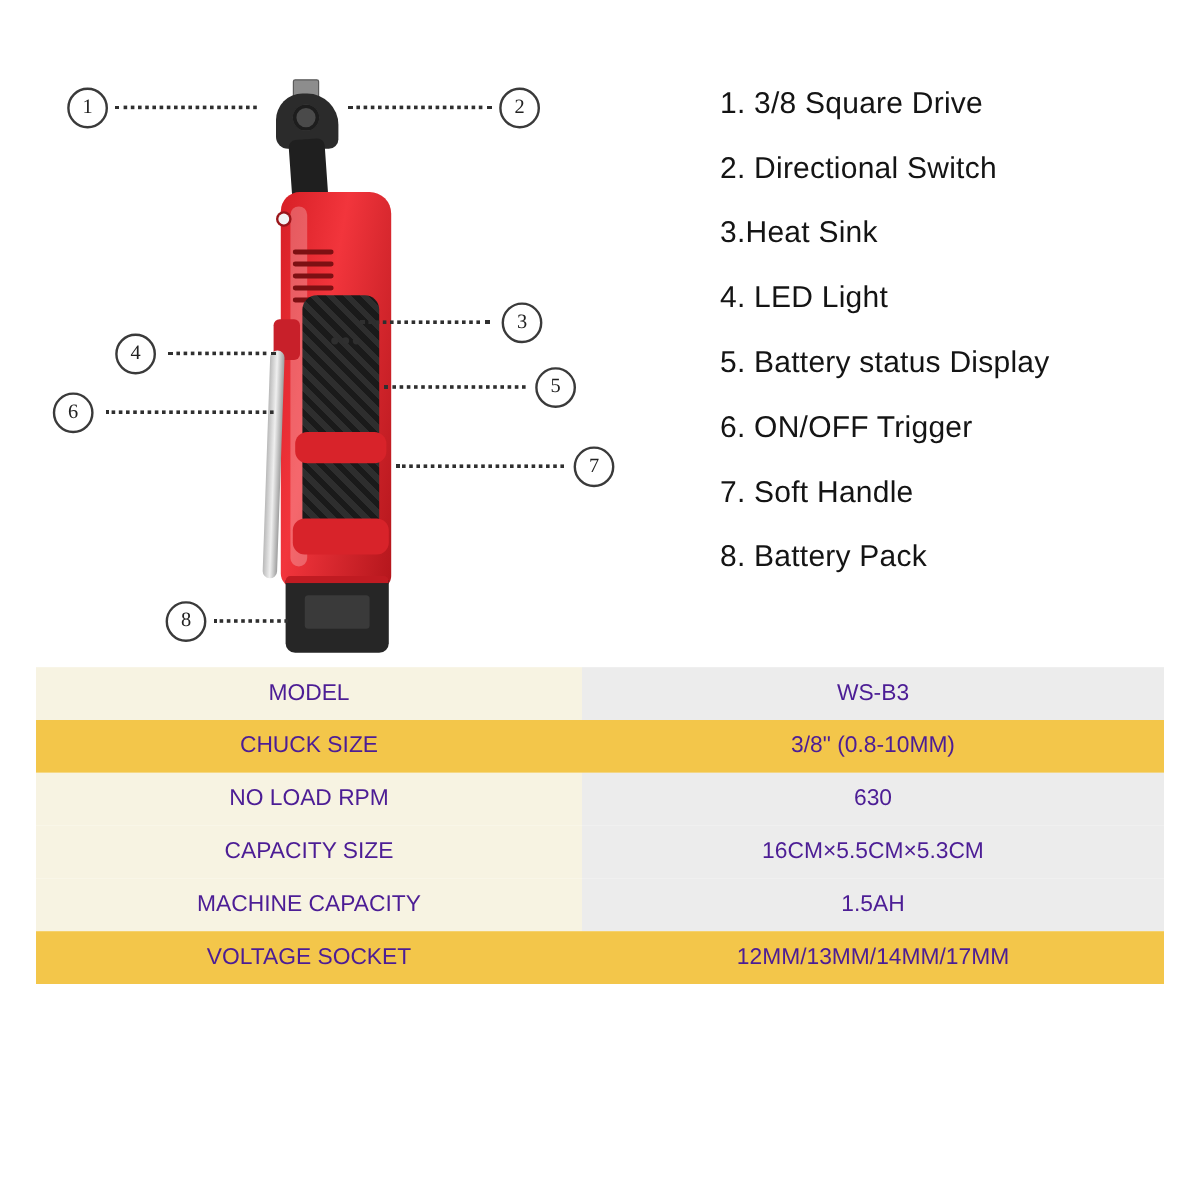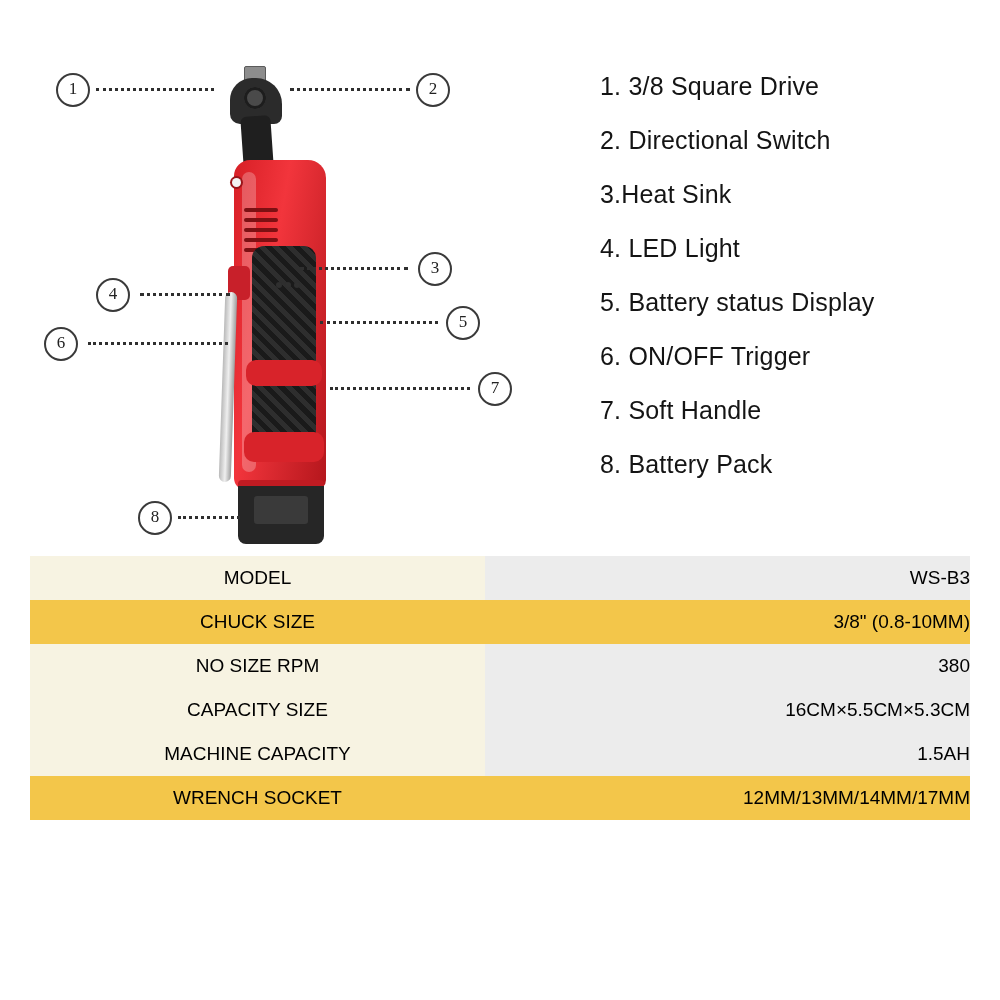--- a/index.html
+++ b/index.html
@@ -247,25 +247,25 @@
     left: 30px;
     top: 556px;
     width: 940px;
     border-collapse: collapse;
     table-layout: fixed;
   }
   .spec-table td {
     height: 44px;
     font-size: 19px;
     text-align: center;
-    color: #000000;
+    color: #4c1d95;
     padding: 0;
   }
   .spec-table td.k { width: 455px; }
-  .spec-table td.v { width: 485px; text-align: right; }
+  .spec-table td.v { width: 485px; }
 
   .row-light td.k { background: #f7f3e2; }
   .row-light td.v { background: #ececec; }
   .row-dark  td.k { background: #f3c64a; margin-left: 20px; }
   .row-dark  td.v { background: #f3c64a; }
 </style>
 </head>
 <body>
 
 <div class="top-area">
@@ -334,29 +334,29 @@
   <tbody>
     <tr class="row-light">
       <td class="k">MODEL</td>
       <td class="v">WS-B3</td>
     </tr>
     <tr class="row-dark">
       <td class="k">CHUCK SIZE</td>
       <td class="v">3/8" (0.8-10MM)</td>
     </tr>
     <tr class="row-light">
-      <td class="k">NO SIZE RPM</td>
-      <td class="v">380</td>
+      <td class="k">NO LOAD RPM</td>
+      <td class="v">630</td>
     </tr>
     <tr class="row-light">
       <td class="k">CAPACITY SIZE</td>
       <td class="v">16CM×5.5CM×5.3CM</td>
     </tr>
     <tr class="row-light">
       <td class="k">MACHINE CAPACITY</td>
       <td class="v">1.5AH</td>
     </tr>
     <tr class="row-dark">
-      <td class="k">WRENCH SOCKET</td>
+      <td class="k">VOLTAGE SOCKET</td>
       <td class="v">12MM/13MM/14MM/17MM</td>
     </tr>
   </tbody>
 </table>
 
 </body></html>

